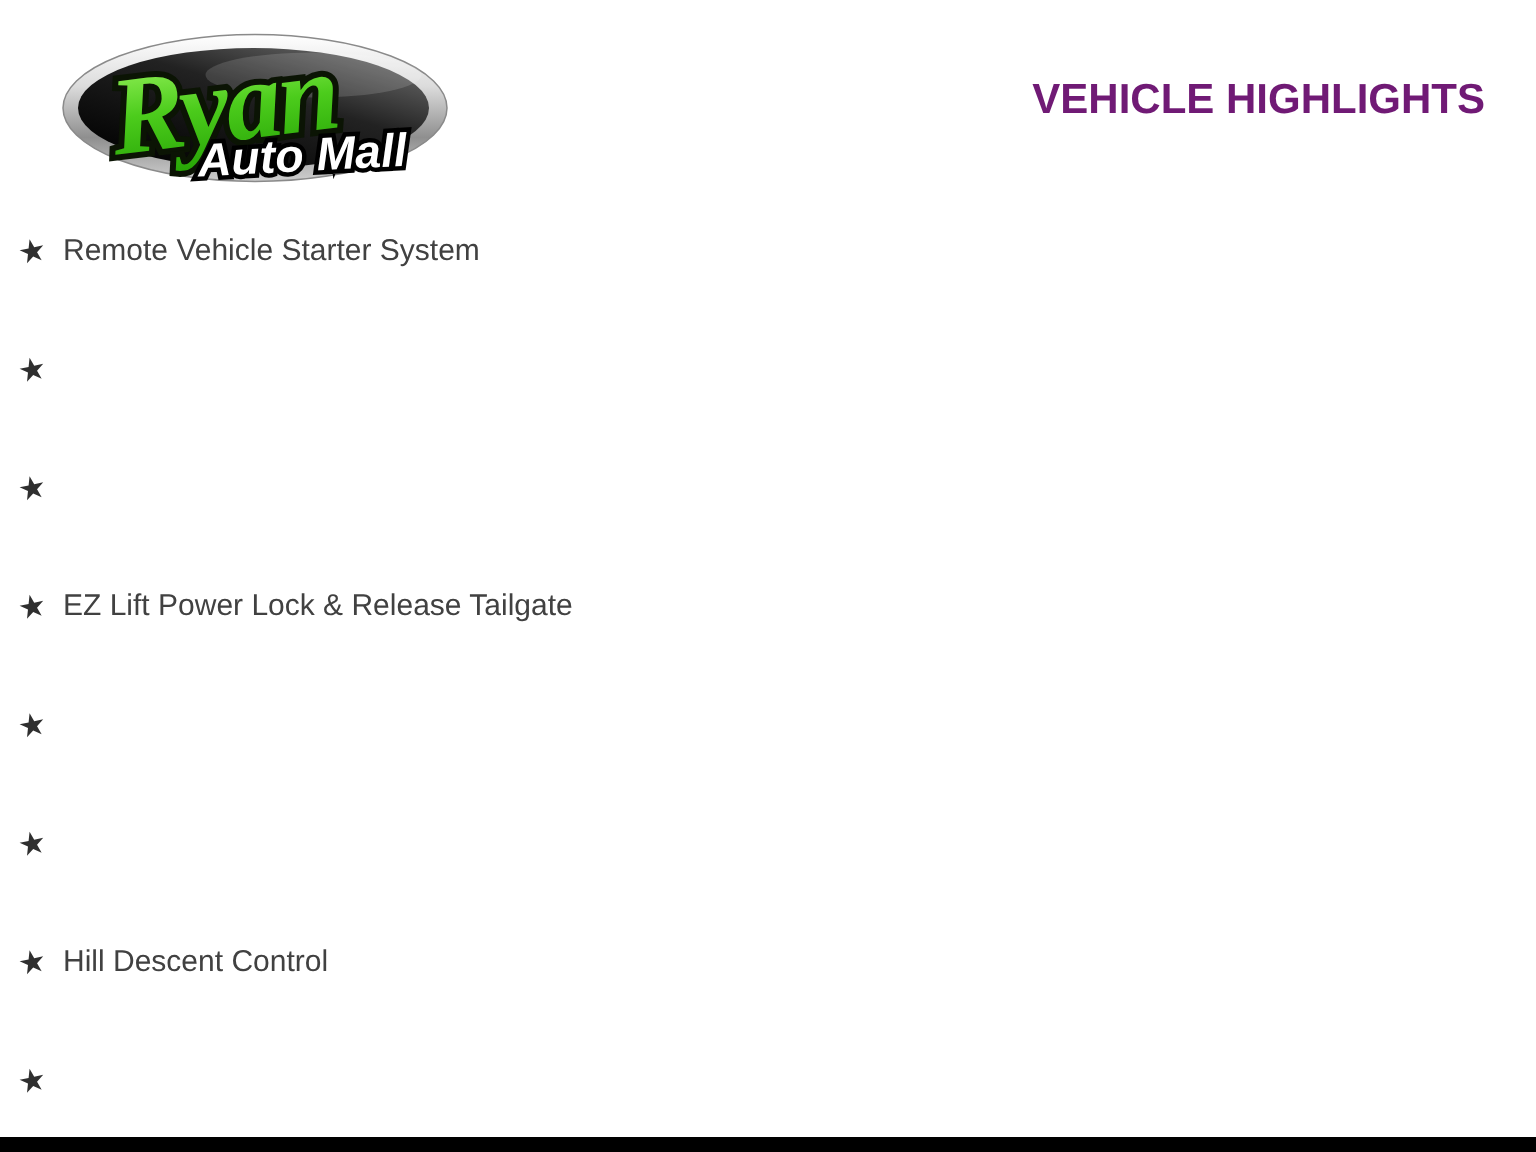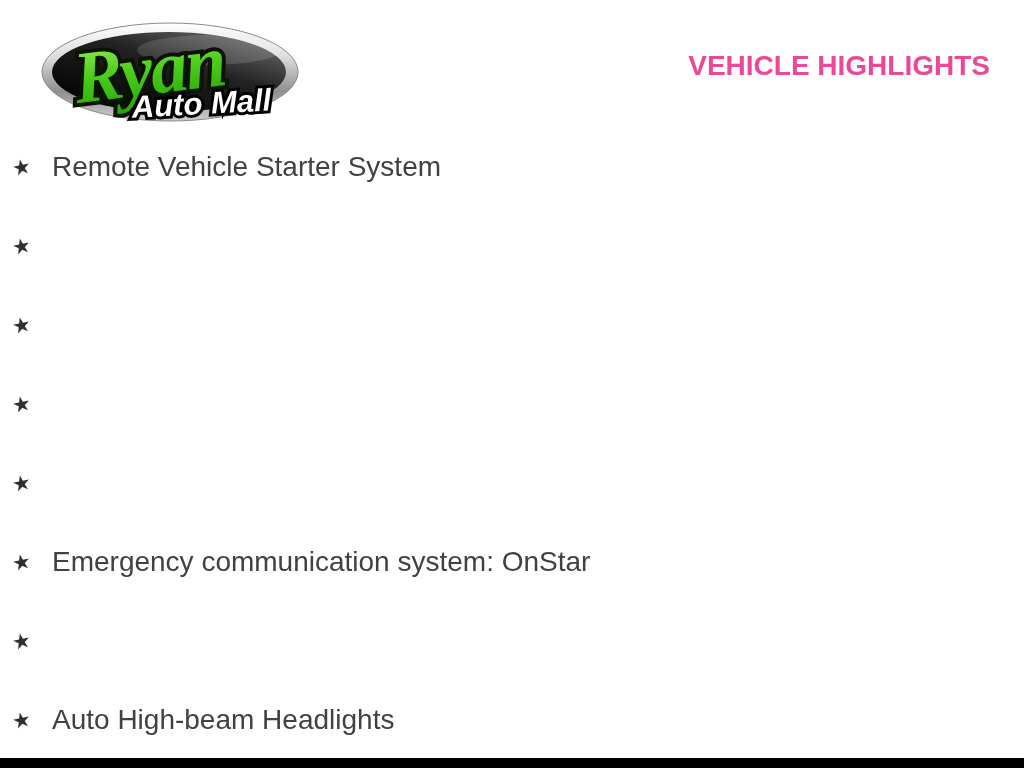--- a/index.html
+++ b/index.html
@@ -18,21 +18,21 @@
     top: 10px;
     width: 280px;
     height: 116px;
   }
   .page-title {
     position: absolute;
     top: 50px;
     right: 34px;
     font-size: 28px;
     font-weight: bold;
-    color: #ec4899;
+    color: #701a75;
     letter-spacing: 0px;
     white-space: nowrap;
   }
   .hl-list {
     position: absolute;
     left: 12px;
     top: 152px;
     list-style: none;
     width: 900px;
   }
@@ -46,23 +46,23 @@
   .star {
     display: inline-block;
     width: 24px;
     font-size: 21px;
     color: #2f2f2f;
     transform: rotate(-12deg);
     text-align: left;
     flex: 0 0 24px;
   }
   .hl-text {
-    font-size: 28px;
+    font-size: 20px;
     color: #414141;
-    margin-left: 16px;
+    margin-left: 6px;
   }
   .bottom-bar {
     position: absolute;
     left: 0;
     bottom: 0;
     width: 1024px;
     height: 10px;
     background: #000000;
   }
 </style>
@@ -105,30 +105,30 @@
       <span class="hl-text">Remote Vehicle Starter System</span>
     </li>
     <li class="hl-item">
       <span class="star">★</span>
     </li>
     <li class="hl-item">
       <span class="star">★</span>
     </li>
     <li class="hl-item">
       <span class="star">★</span>
+      <span class="hl-text">EZ Lift Power Lock &amp; Release Tailgate</span>
     </li>
     <li class="hl-item">
       <span class="star">★</span>
     </li>
     <li class="hl-item">
       <span class="star">★</span>
-      <span class="hl-text">Emergency communication system: OnStar</span>
     </li>
     <li class="hl-item">
       <span class="star">★</span>
+      <span class="hl-text">Hill Descent Control</span>
     </li>
     <li class="hl-item">
       <span class="star">★</span>
-      <span class="hl-text">Auto High-beam Headlights</span>
     </li>
   </ul>
 
 <div class="bottom-bar"></div>
 
 </body></html>

